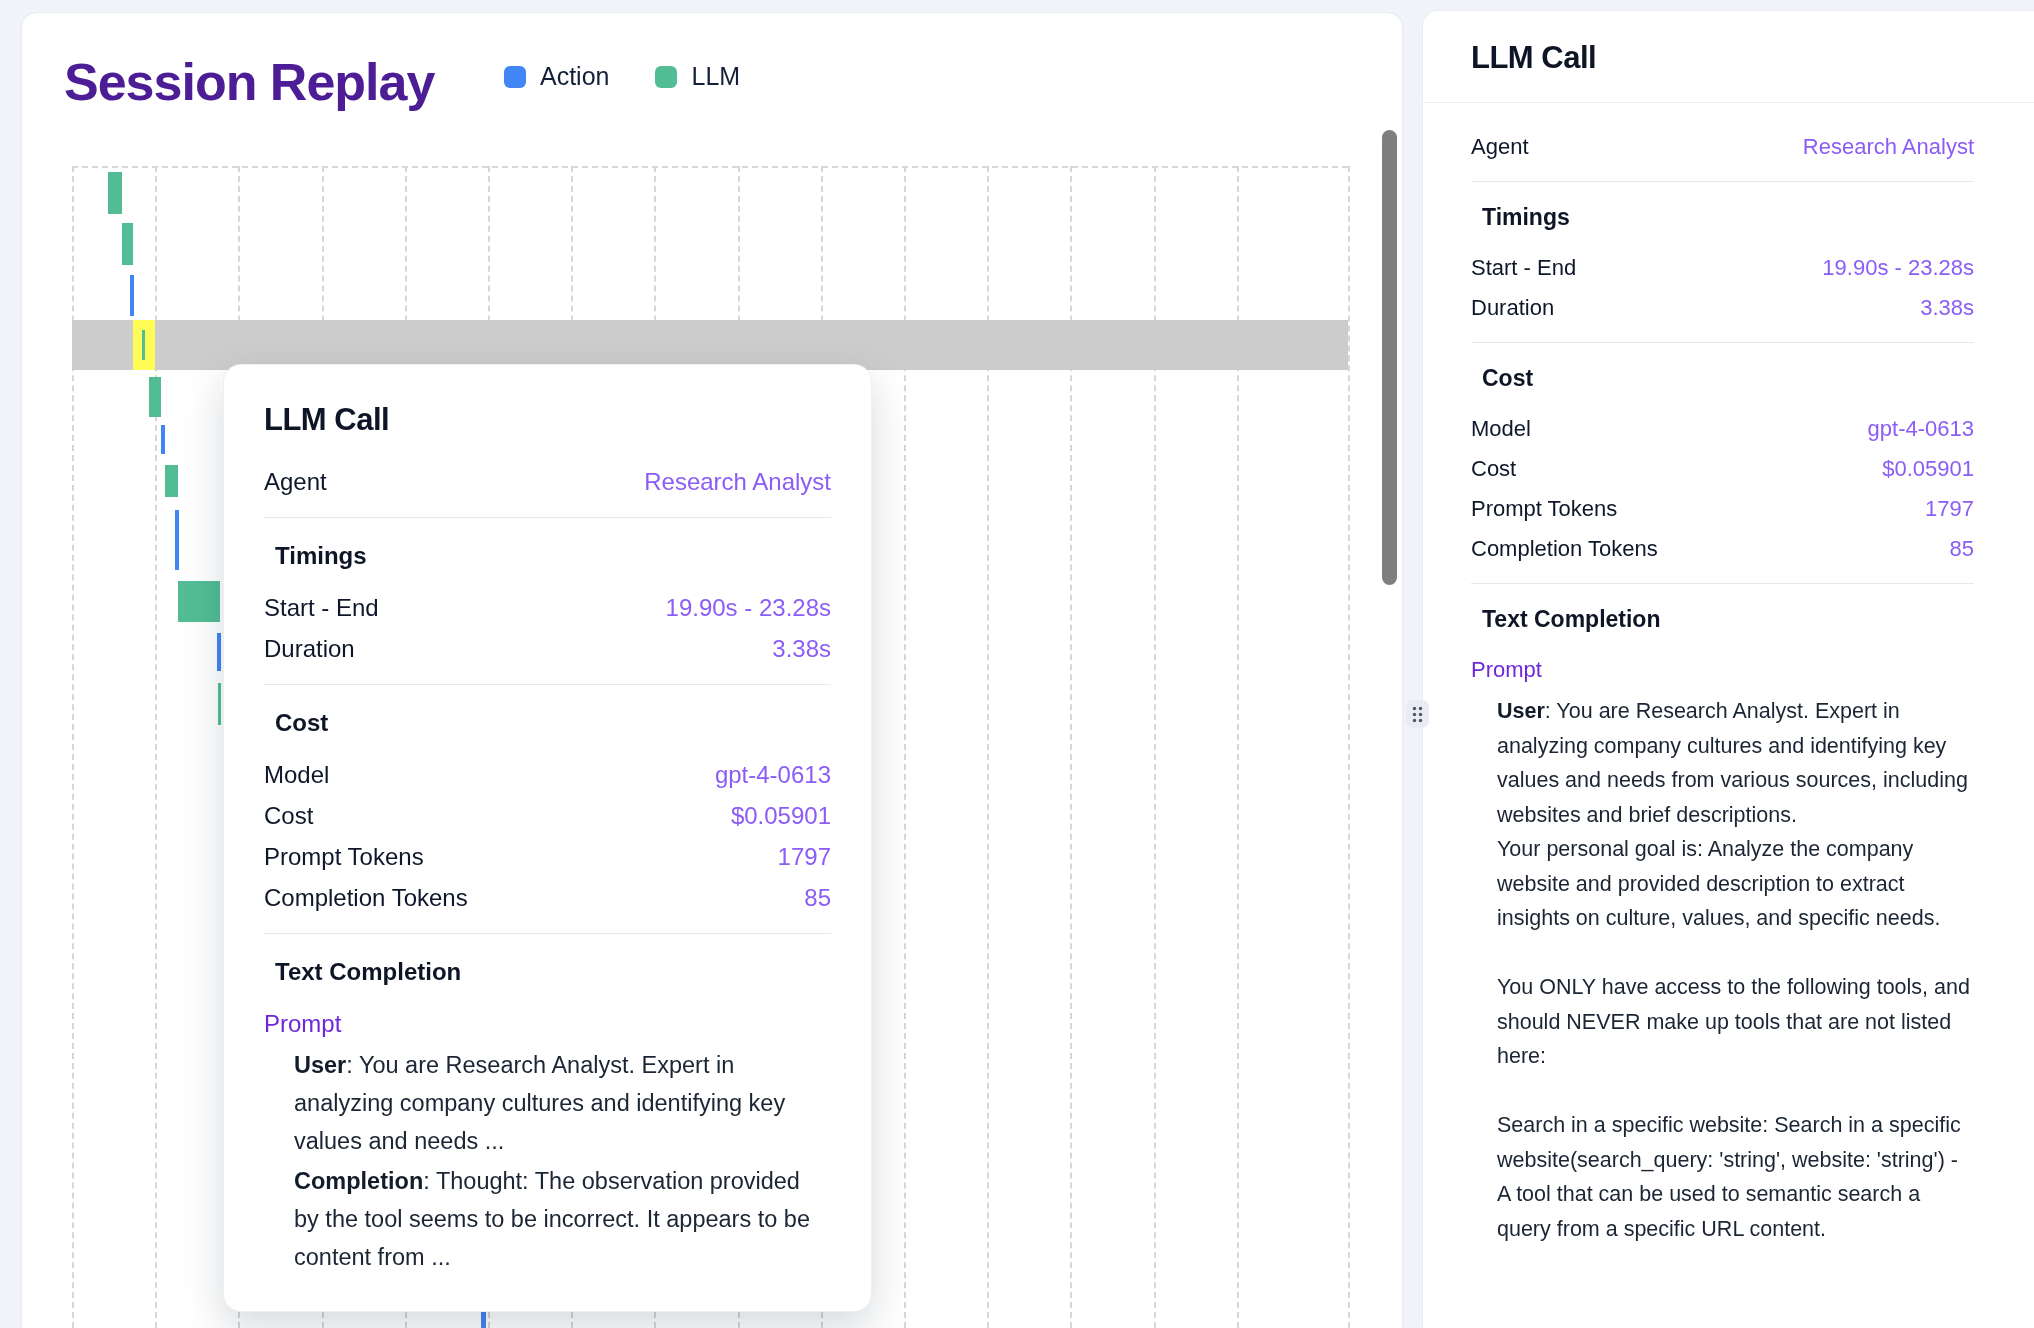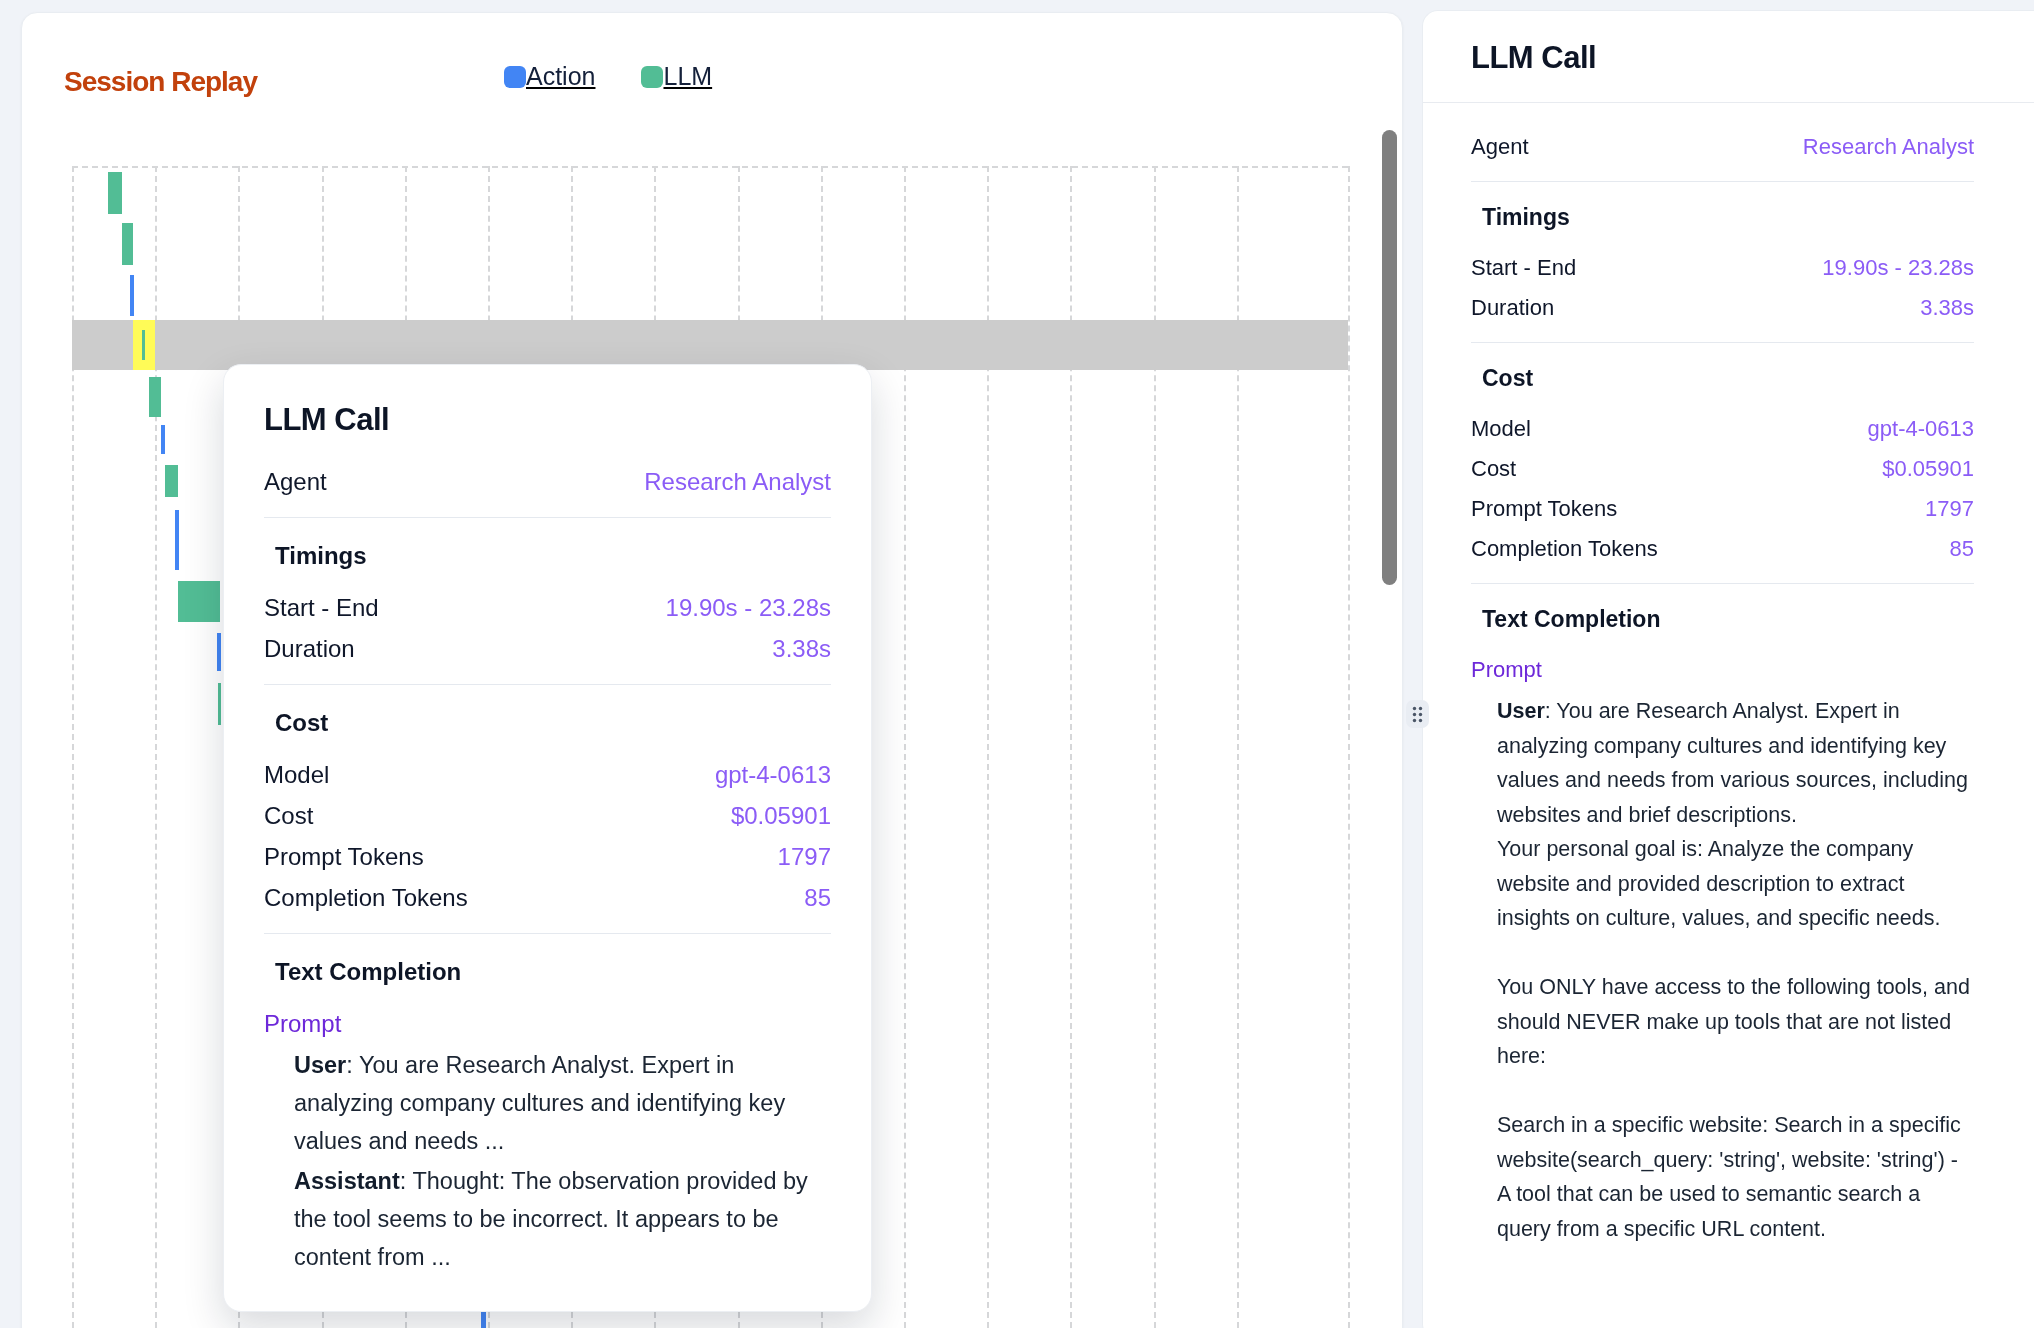--- a/index.html
+++ b/index.html
@@ -10,24 +10,24 @@
     -webkit-font-smoothing:antialiased;
   }
   
   .left-card{
     position:absolute;left:21px;top:12px;width:1380px;height:1330px;
     background:#ffffff;border:1px solid #e9edf2;border-radius:16px;
     box-shadow:0 1px 3px rgba(16,24,40,.05);z-index:1;
   }
   .page-title{
     position:absolute;left:64px;top:60px;margin:0;z-index:2;
-    font-size:28px;line-height:44px;font-weight:700;letter-spacing:-1px;color:#c2410c;
+    font-size:52px;line-height:44px;font-weight:700;letter-spacing:-1px;color:#4c1d95;
   }
   .legend{position:absolute;left:504px;top:62px;display:flex;align-items:center;gap:46px;z-index:2;}
-  .legend-item{display:flex;align-items:center;cursor:pointer;text-decoration:underline;}
+  .legend-item{display:flex;align-items:center;gap:14px;cursor:pointer;}
   .legend-swatch{width:22px;height:22px;border-radius:6px;display:inline-block;}
   .legend-label{font-size:25px;color:#14203a;}
   
   #chart{position:absolute;inset:0;z-index:2;}
   .gridline{position:absolute;top:166px;bottom:0;width:0;border-left:2px dashed #d6d7d9;}
   .chart-top-border{position:absolute;left:72px;top:166px;width:1276px;height:0;border-top:2px dashed #d6d7d9;}
   .chart-right-border{position:absolute;left:1348px;top:166px;bottom:0;width:0;border-left:2px dashed #d6d7d9;}
   .selected-band{position:absolute;}
   .selected-highlight{position:absolute;}
   .bar{position:absolute;cursor:pointer;}
@@ -162,21 +162,21 @@
   </div>
   <div class="kv-row">
     <span class="kv-label">Completion Tokens</span>
     <span class="kv-value">85</span>
   </div>
   <hr class="divider">
 
   <h3 class="sec-heading">Text Completion</h3>
   <div class="sub-label">Prompt</div>
   <p class="msg"><strong>User</strong><span>: You are Research Analyst. Expert in analyzing company cultures and identifying key values and needs ...</span></p>
-  <p class="msg"><strong>Assistant</strong><span>: Thought: The observation provided by the tool seems to be incorrect. It appears to be content from ...</span></p>
+  <p class="msg"><strong>Completion</strong><span>: Thought: The observation provided by the tool seems to be incorrect. It appears to be content from ...</span></p>
 </div>
 
 <div class="grip">
   <svg width="13" height="19" viewBox="0 0 13 19">
     <g fill="#4a5566">
       <circle cx="3.5" cy="3.5" r="1.7"></circle>
         <circle cx="9.5" cy="3.5" r="1.7"></circle>
       <circle cx="3.5" cy="9.5" r="1.7"></circle>
         <circle cx="9.5" cy="9.5" r="1.7"></circle>
       <circle cx="3.5" cy="15.5" r="1.7"></circle>

